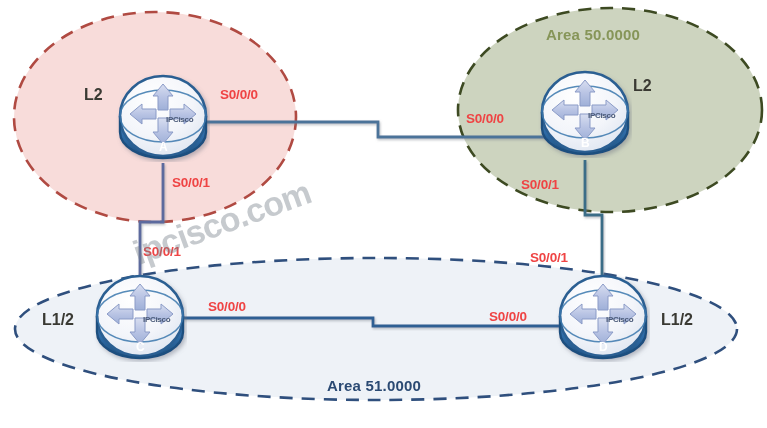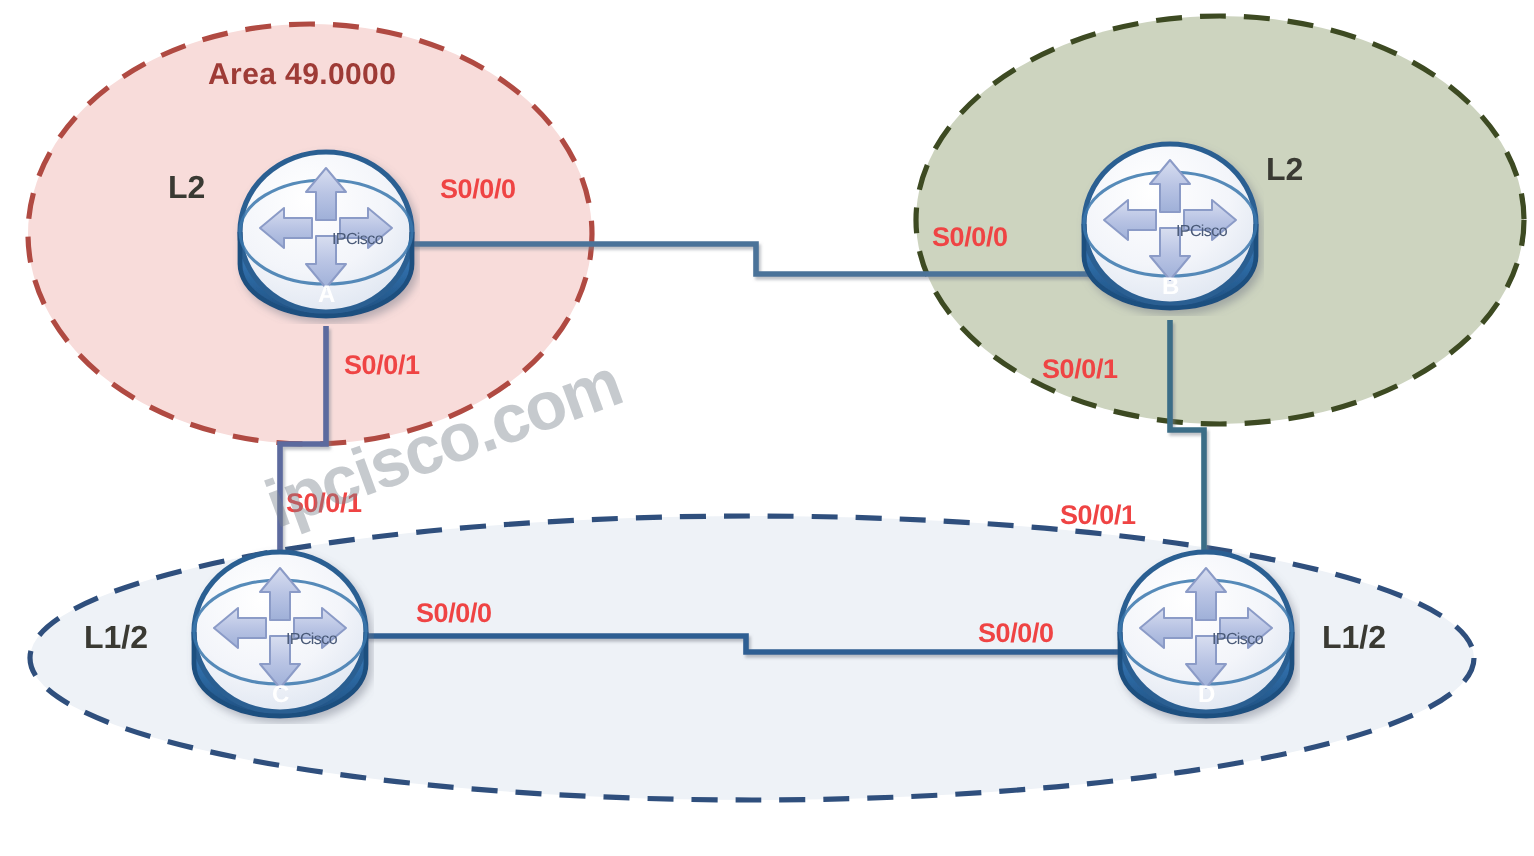--- a/index.html
+++ b/index.html
@@ -34,21 +34,21 @@
   .iface-label { font-size: 13.5px; color: #ef4444; letter-spacing: -0.2px; }
   .level-label { font-size: 16px; color: #3a3a33; }
   .router-name {
     font-size: 12px;
     color: #ffffff;
     font-weight: bold;
   }
   .ipcisco-mark {
     font-size: 8px;
     color: #4a5a78;
-    font-weight: normal;
+    font-weight: bold;
     letter-spacing: -0.3px;
   }
   #watermark {
     position: absolute;
     left: 128px;
     top: 236px;
     font-family: "Liberation Sans", sans-serif;
     font-size: 34px;
     font-weight: bold;
     color: rgba(120,128,138,0.42);
@@ -112,21 +112,22 @@
 
     <g filter="url(#lineShadow)">
       <polyline points="585,160 585,215 602,215 602,285" fill="none" stroke="#3b6d87" stroke-width="2.8" stroke-linejoin="miter" stroke-linecap="butt"></polyline>
     </g>
 
     <g filter="url(#lineShadow)">
       <polyline points="140,318 373,318 373,326 603,326" fill="none" stroke="#2f5f93" stroke-width="2.8" stroke-linejoin="miter" stroke-linecap="butt"></polyline>
     </g>
   </svg>
 
-  <div class="txt area-label" style="left:104px; top:30px; color:#9e3b36;">Area 49.0000</div>
+  <div class="txt area-label" style="left:546px; top:27px; color:#869558;">Area 50.0000</div>
+  <div class="txt area-label" style="left:327px; top:378px; color:#2b4a73;">Area 51.0000</div>
 
   <div class="router" style="left:116px; top:70px;">
     <svg width="94" height="92" viewBox="0 0 94 92" xmlns="http://www.w3.org/2000/svg">
       <g filter="url(#softShadow)">
         <path d="M4,46 L4,62 A43,26 0 0 0 90,62 L90,46 Z" fill="url(#routerBodyGrad)"></path>
         <ellipse cx="47" cy="46" rx="43" ry="40" fill="url(#routerTopGrad)" stroke="#2c5f92" stroke-width="2.6"></ellipse>
         <path d="M4,46 L4,62 A43,26 0 0 0 90,62 L90,46" fill="none" stroke="#1f4f7f" stroke-width="2.4"></path>
         <ellipse cx="47" cy="46" rx="43" ry="26" fill="none" stroke="#3a77ad" stroke-width="1.6" opacity="0.85"></ellipse>
       </g>
       <g fill="url(#arrowGrad)" stroke="#8b9bc7" stroke-width="1" stroke-linejoin="round">

